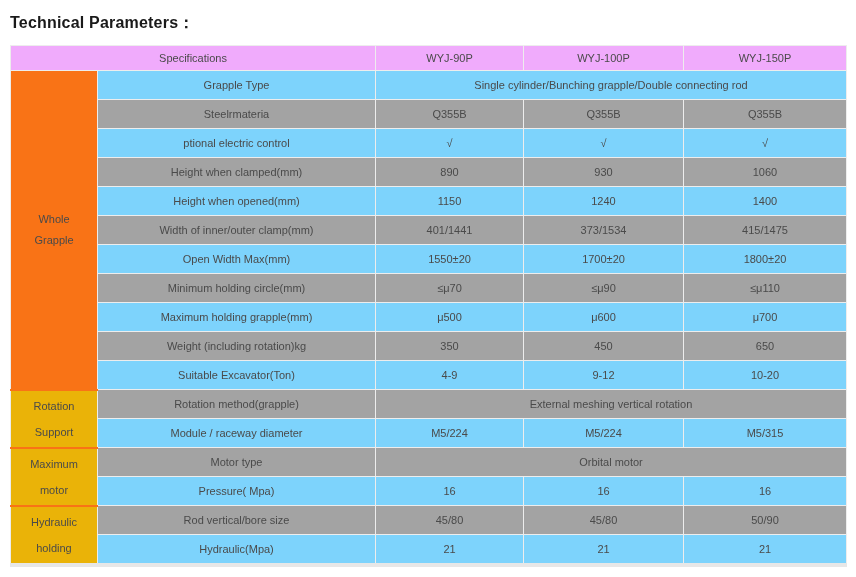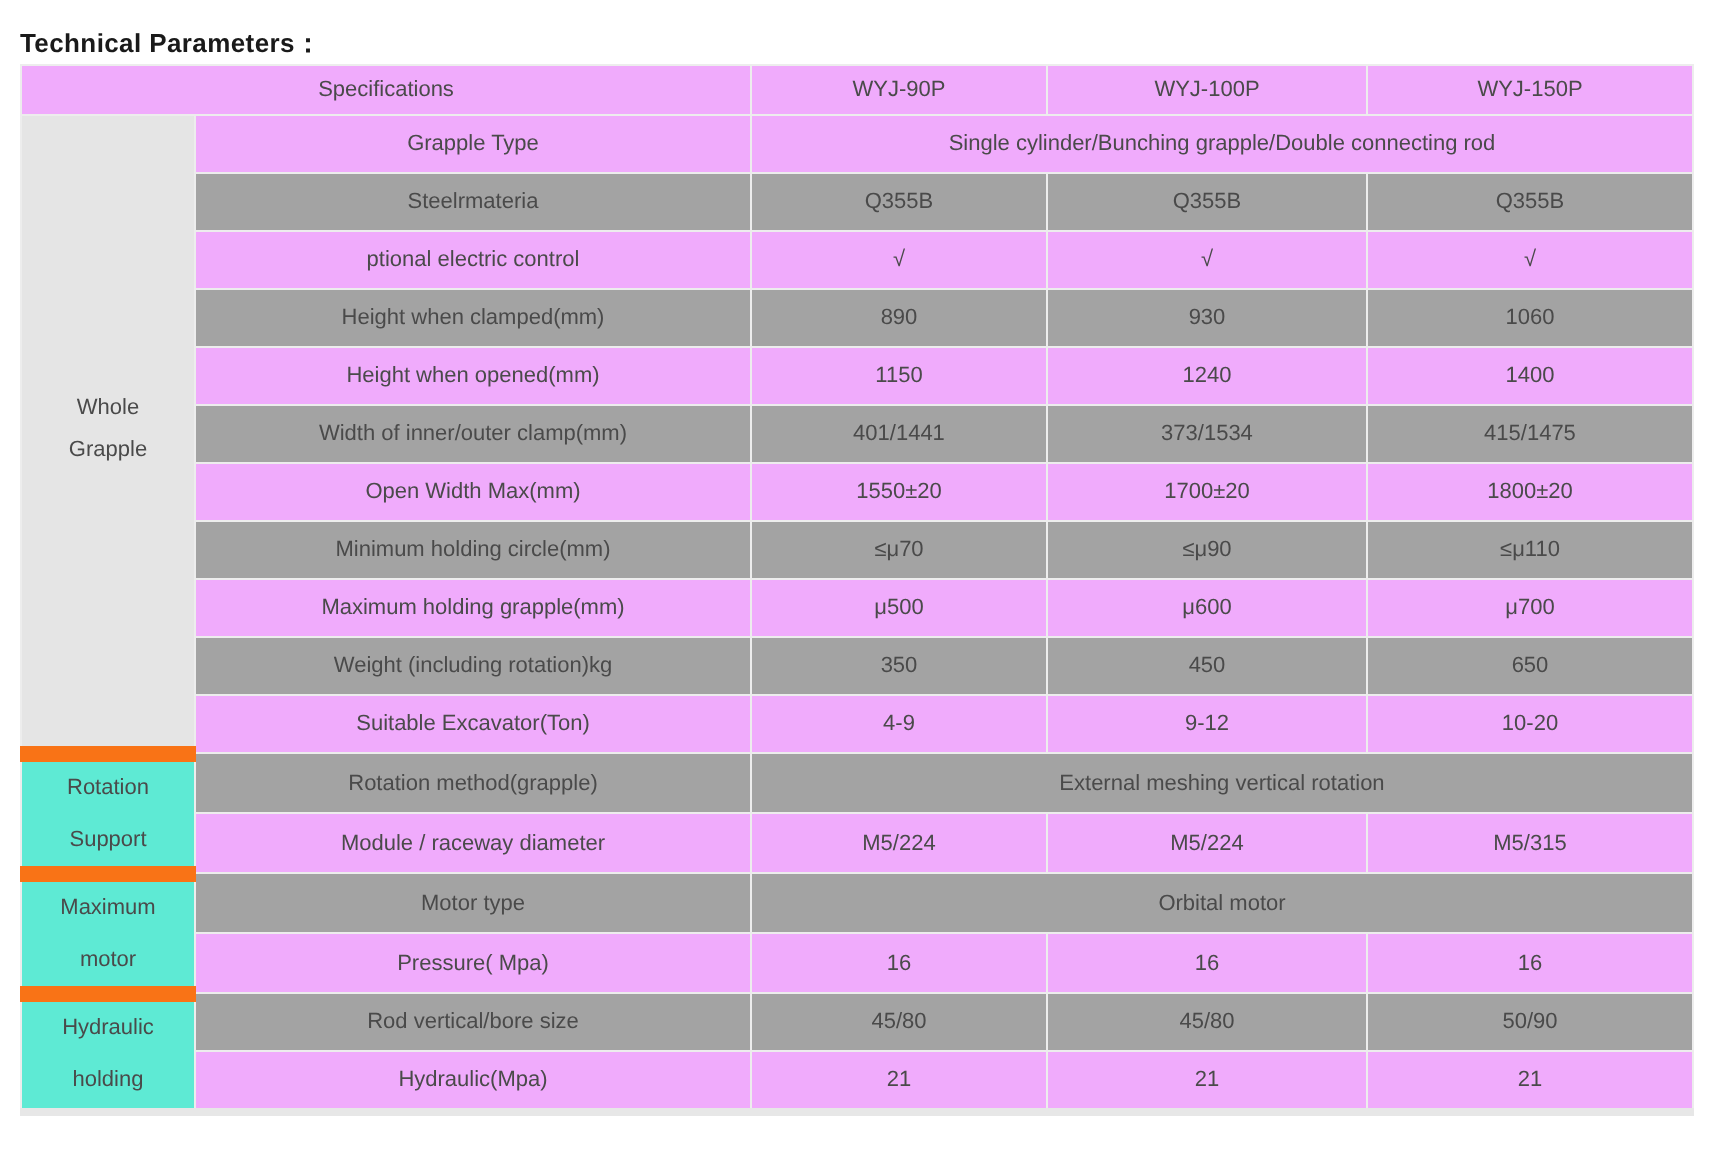--- a/index.html
+++ b/index.html
@@ -5,22 +5,22 @@
   html, body {
     margin: 0;
     padding: 0;
     width: 856px;
     height: 577px;
     background: #ffffff;
     font-family: "Liberation Sans", sans-serif;
     overflow: hidden;
   }
   .page-title {
-    margin: 13px 0 1px 10px;
-    font-size: 13px;
+    margin: 13px 0 11px 10px;
+    font-size: 16px;
     font-weight: bold;
     color: #1a1a1a;
     letter-spacing: 0.2px;
   }
   table.spec-table {
     border-collapse: collapse;
     table-layout: fixed;
     margin-left: 10px;
     width: 836px;
     border-bottom: 4px solid #e7e7e7;
@@ -32,23 +32,23 @@
     color: #4a4a4a;
     text-align: center;
     vertical-align: middle;
     padding: 0 6px;
     height: 28px;
     overflow: hidden;
     white-space: nowrap;
   }
   .spec-table thead th { height: 24px; background: #f0abfc; }
   tr.gray  td { background: #a3a3a3; }
-  tr.white td { background: #f0abfc; }
-  .spec-table td.gcell-white { background: #e5e5e5; }
-  .spec-table td.gcell-gray  { background: #5eead4; border-top: 8px solid #f97316; }
+  tr.white td { background: #7dd3fc; }
+  .spec-table td.gcell-white { background: #f97316; }
+  .spec-table td.gcell-gray  { background: #eab308; border-top: 2px solid #f97316; }
   .gline { line-height: 21px; }
   .gcell-gray .gline { line-height: 26px; }
 </style>
 </head>
 <body>
 
 <div class="page-title">Technical Parameters：</div>
 
 <table class="spec-table">
   <colgroup>

